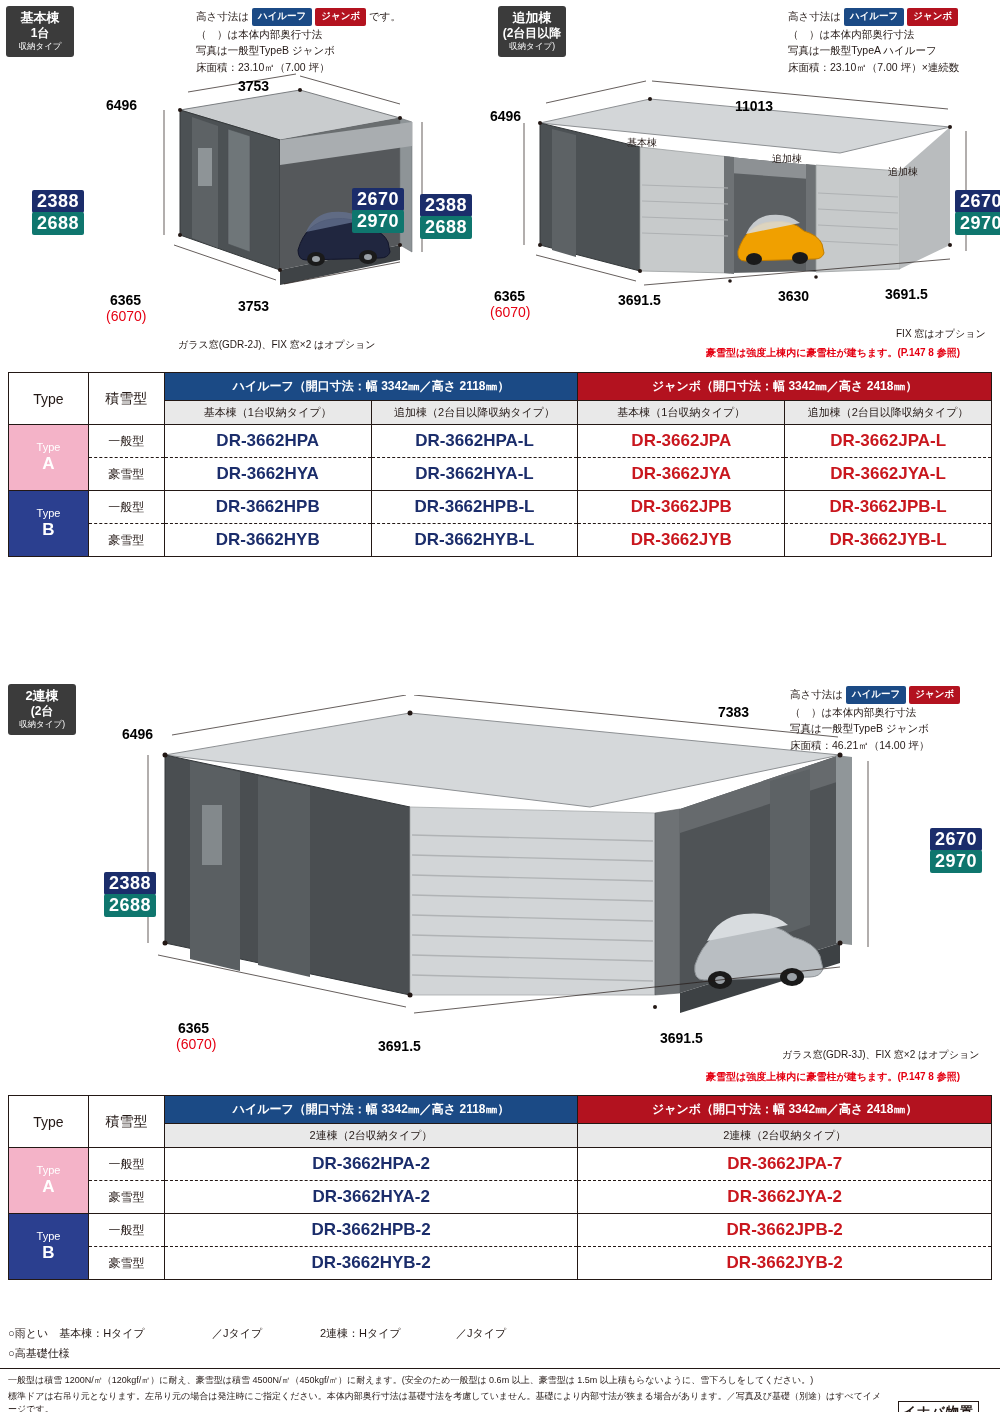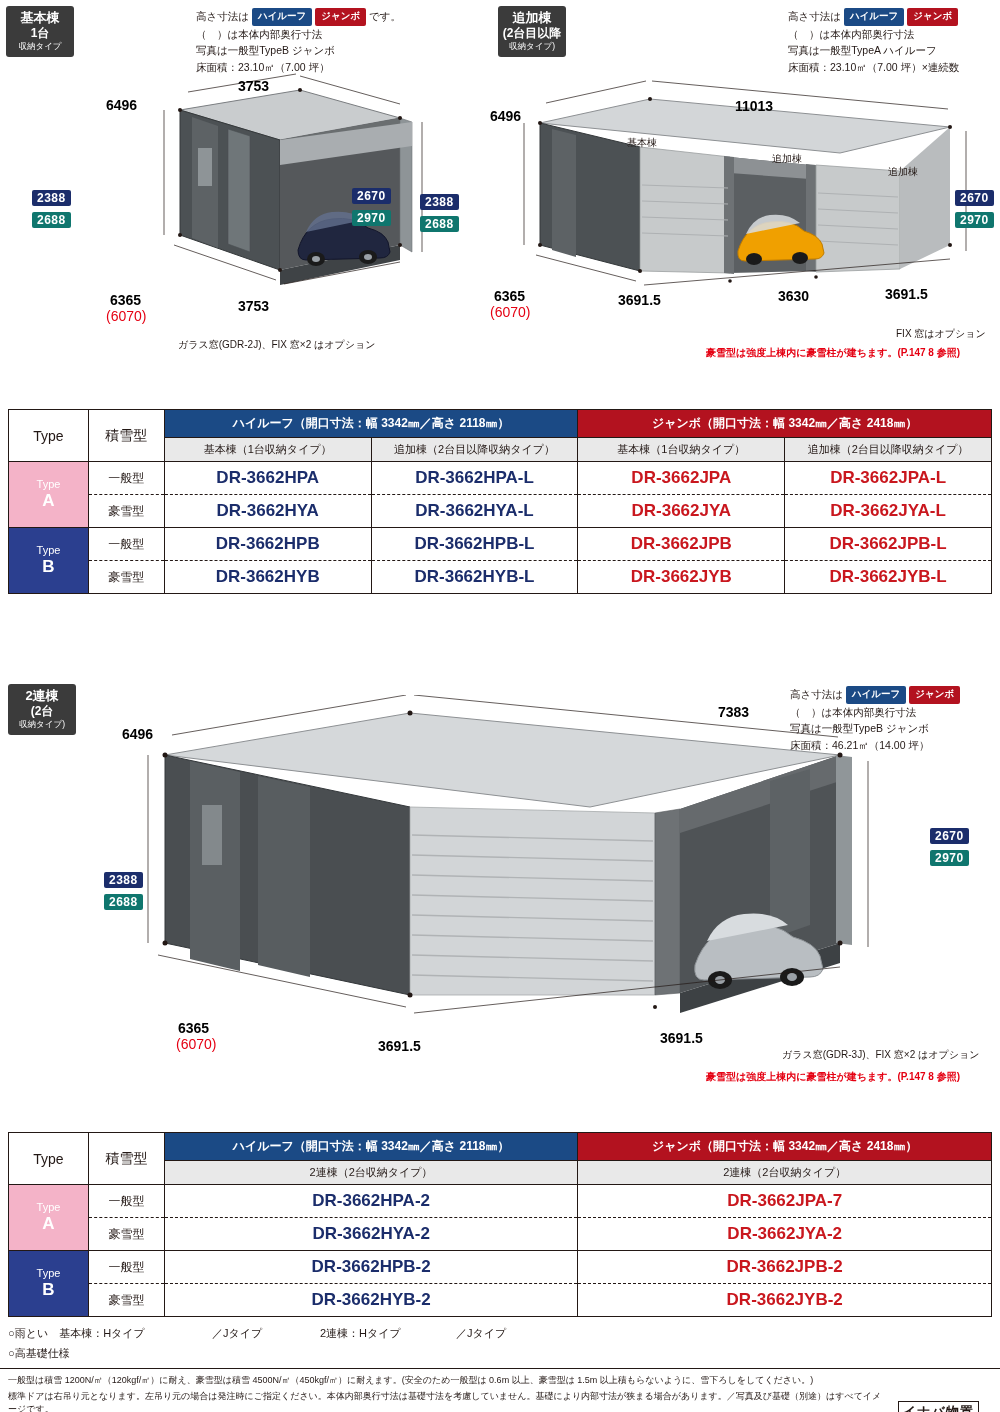--- a/index.html
+++ b/index.html
@@ -38,31 +38,30 @@
     padding:1px 6px 2px; border-radius:2px; vertical-align:middle;
   }
   .chip.hi { background:#1b4a85; }
   .chip.jumbo { background:#b3121f; }
 
   
   .dim {
     font-weight:bold; font-size:14px; color:#000;
   }
   .dimbox {
-    font-weight:bold; font-size:12px; color:#fff; background:#1b2d6b;
+    font-weight:bold; font-size:18px; color:#fff; background:#1b2d6b;
     padding:1px 5px; border-radius:2px; letter-spacing:0.5px;
   }
   .dimbox.r { background:#0f766e; }
   .dimred { font-weight:normal; font-size:14px; color:#e50012; }
 
   
   table.spec {
     border-collapse:collapse; width:100%;
     font-size:12px;
-    margin-top:37px;
   }
   table.spec td, table.spec th {
     border:1px solid #231815; text-align:center; vertical-align:middle;
   }
   .th-hi { background:#1b4a85; color:#fff; font-size:12px; font-weight:bold; padding:5px 0; }
   .th-jumbo { background:#b3121f; color:#fff; font-size:12px; font-weight:bold; padding:5px 0; }
   .th-sub { background:#e9e9e9; font-size:11px; padding:4px 0; }
   .th-plain { font-size:14px; padding:6px 0; }
   .typeA { background:#f4b3c8; color:#fff; font-weight:bold; font-size:13px; line-height:1.15; }
   .typeB { background:#2b3f8f; color:#fff; font-weight:bold; font-size:13px; line-height:1.15; }

